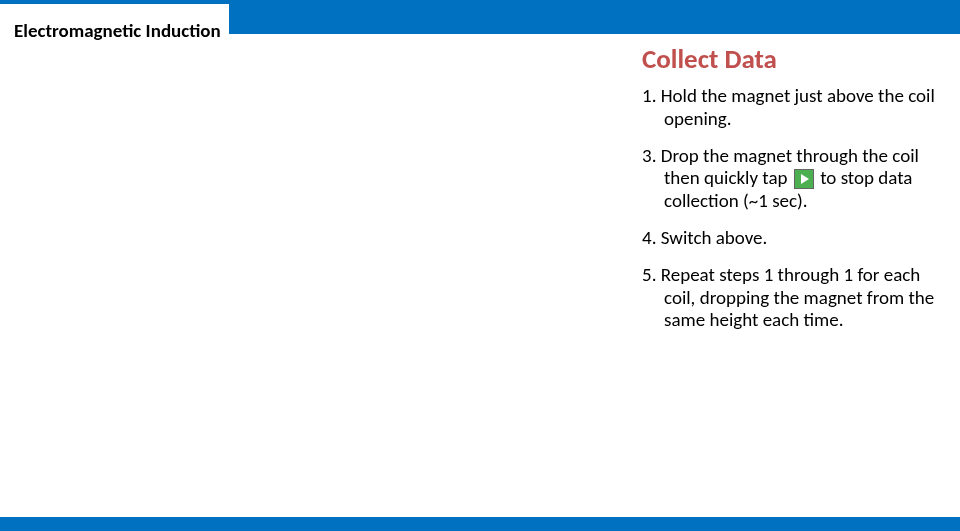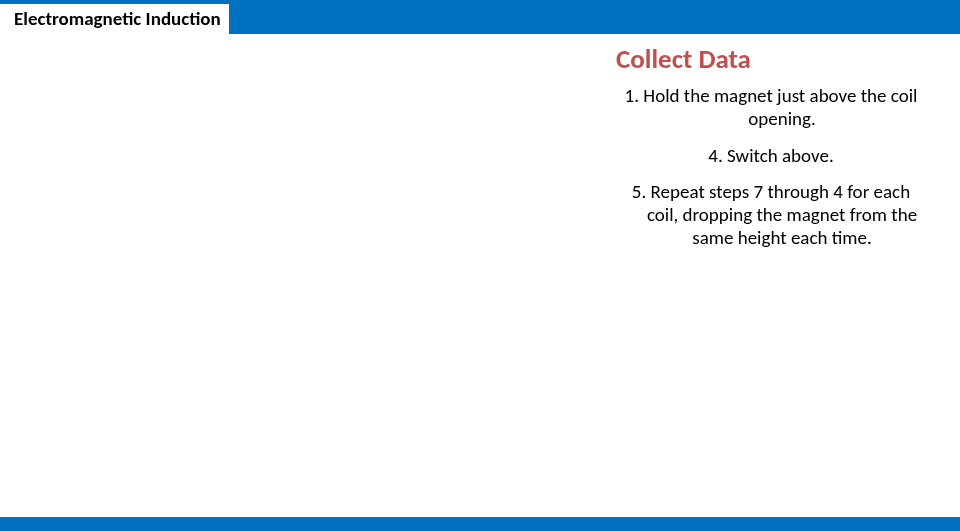--- a/index.html
+++ b/index.html
@@ -15,53 +15,53 @@
     display: flex;
     width: 100%;
     height: 30px;
   }
   .h-left {
     background: #fff;
     color: #000;
     font-weight: bold;
     font-size: 19px;
     padding: 3px 8px 0 14px;
+    margin-top: 12px;
   }
   .h-right {
     flex: 1;
     background: #0070c0;
   }
   .top-border {
     width: 100%;
     height: 4px;
     background: #0070c0;
   }
   .content {
     position: absolute;
-    left: 616px;
+    left: 642px;
     top: 42px;
     width: 310px;
   }
   .section-title {
     color: #c0504d;
     font-weight: bold;
     font-size: 27px;
     margin-bottom: 10px;
   }
   .instructions {
     font-size: 19px;
     line-height: 1.2;
     color: #000;
   }
   .instructions li {
     list-style: none;
     margin-bottom: 14px;
     padding-left: 22px;
     text-indent: -22px;
-    text-align: center;
   }
   .num {
     display: inline;
   }
   .play-btn {
     display: inline-flex;
     align-items: center;
     justify-content: center;
     width: 20px;
     height: 20px;
@@ -101,23 +101,27 @@
 </div>
 
 <div class="content">
   <div class="section-title">Collect Data</div>
   <ol class="instructions">
     <li>
       <span class="num">1.</span>
       <span>Hold the magnet just above the coil opening.</span>
     </li>
     <li>
+      <span class="num">3.</span>
+      <span>Drop the magnet through the coil then quickly tap </span><span class="play-btn"></span><span> to stop data collection (~1 sec).</span>
+    </li>
+    <li>
       <span class="num">4.</span>
       <span>Switch above.</span>
     </li>
     <li>
       <span class="num">5.</span>
-      <span>Repeat steps 7 through 4 for each coil, dropping the magnet from the same height each time.</span>
+      <span>Repeat steps 1 through 1 for each coil, dropping the magnet from the same height each time.</span>
     </li>
   </ol>
 </div>
 
 <div class="footer-bar"></div>
 
 </body></html>

